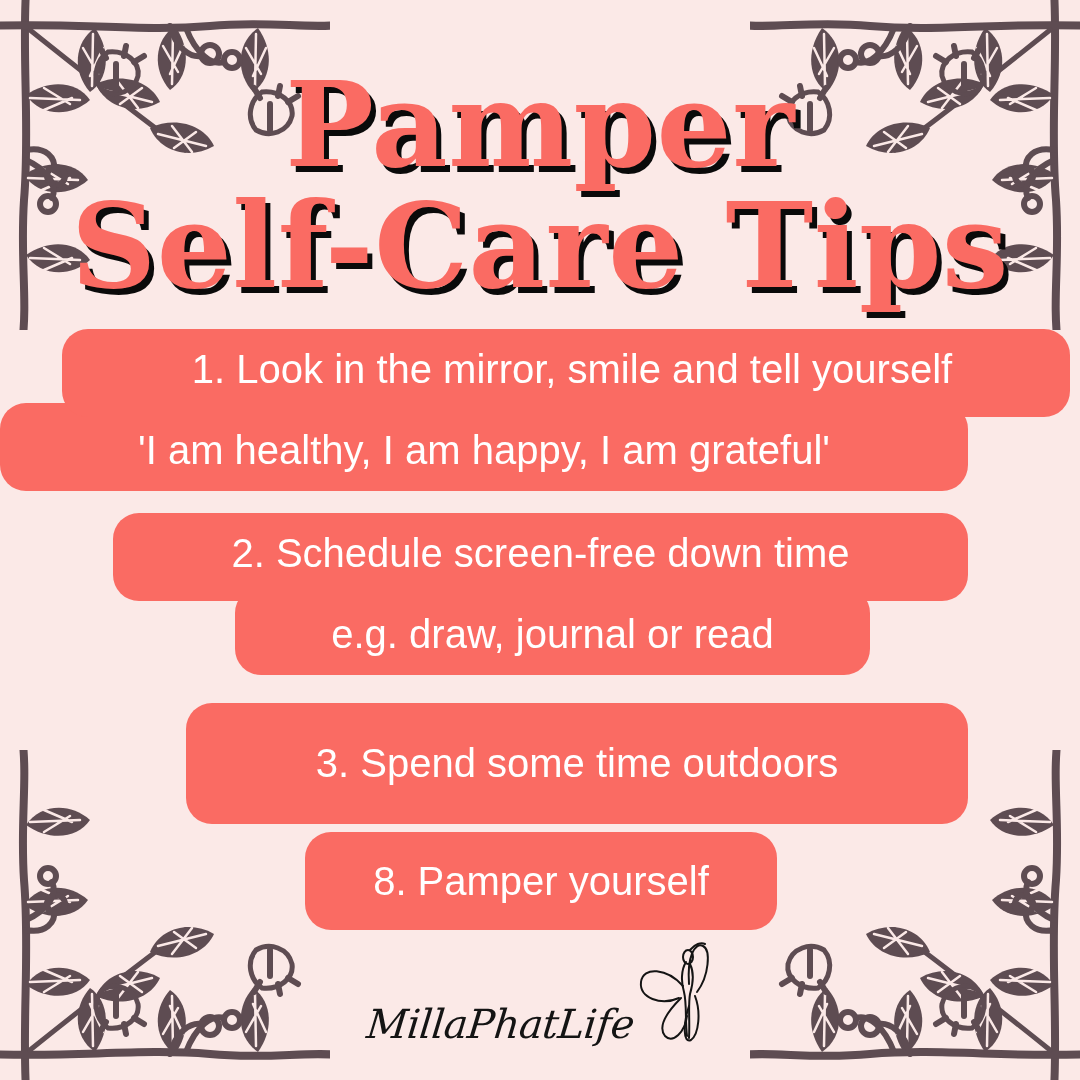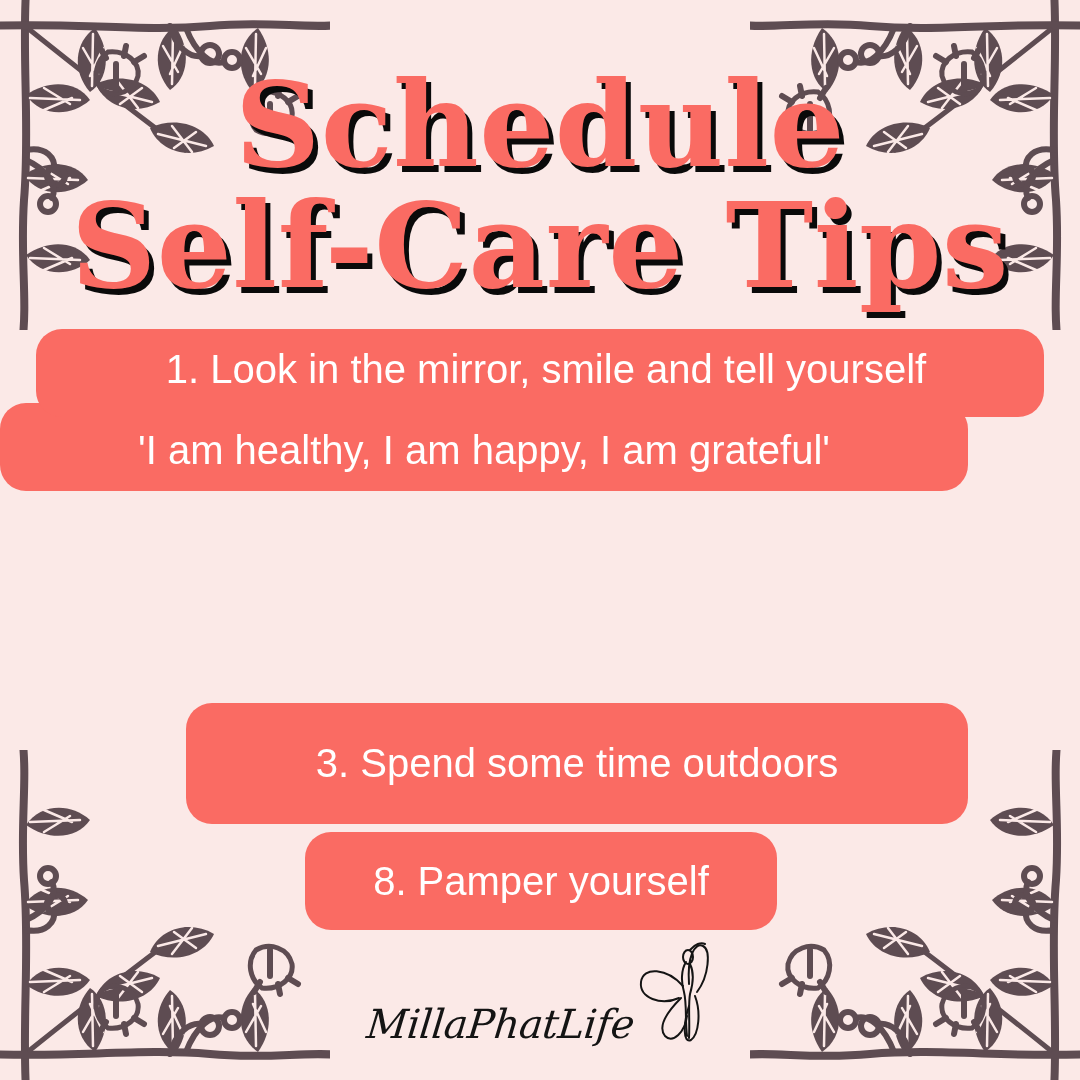--- a/index.html
+++ b/index.html
@@ -63,21 +63,21 @@
     align-items: center;
     justify-content: center;
     box-sizing: border-box;
   }
   .tip-line.l1 { z-index: 2; }
   .tip-line.l2 { z-index: 1; margin-top: -14px; }
 
   
   #tip-1 { top: 329px; left: 0; width: 1080px; }
   #tip-1 .tip-line { font-size: 40px; }
-  #tip-1 .l1 { width: 1008px; height: 88px; margin-left: 36px; padding-bottom: 8px; padding-left: 12px; }
+  #tip-1 .l1 { width: 1008px; height: 88px; margin-left: 62px; padding-bottom: 8px; padding-left: 12px; }
   #tip-1 .l2 { width: 968px; height: 88px; padding-top: 6px; }
 
   
   #tip-2 { top: 513px; left: 0; width: 1080px; }
   #tip-2 .tip-line { font-size: 40px; }
   #tip-2 .l1 { width: 855px; height: 88px; margin-left: 113px; padding-bottom: 8px; }
   #tip-2 .l2 { width: 635px; height: 88px; margin-left: 235px; padding-top: 6px; }
 
   
   #tip-3 { top: 703px; left: 186px; }
@@ -179,29 +179,33 @@
     </svg>
   </div>
 
   <div class="floral" id="floral-br">
     <svg width="330" height="330" viewBox="0 0 330 330">
       <use href="#branch-art"></use>
     </svg>
   </div>
 
   <div id="title-block">
-    <div class="title-line" id="title-line-1">Schedule</div>
+    <div class="title-line" id="title-line-1">Pamper</div>
     <div class="title-line" id="title-line-2">Self-Care Tips</div>
   </div>
 
   <div class="tip-group" id="tip-1">
     <div class="tip-line l1">1. Look in the mirror, smile and tell yourself</div>
     <div class="tip-line l2">'I am healthy, I am happy, I am grateful'</div>
   </div>
 
+  <div class="tip-group" id="tip-2">
+    <div class="tip-line l1">2. Schedule screen-free down time</div>
+    <div class="tip-line l2">e.g. draw, journal or read</div>
+  </div>
 
   <div class="tip-group" id="tip-3">
     <div class="tip-line l1">3. Spend some time outdoors</div>
   </div>
 
   <div class="tip-group" id="tip-4">
     <div class="tip-line l1">8. Pamper yourself</div>
   </div>
 
   <div id="logo">

